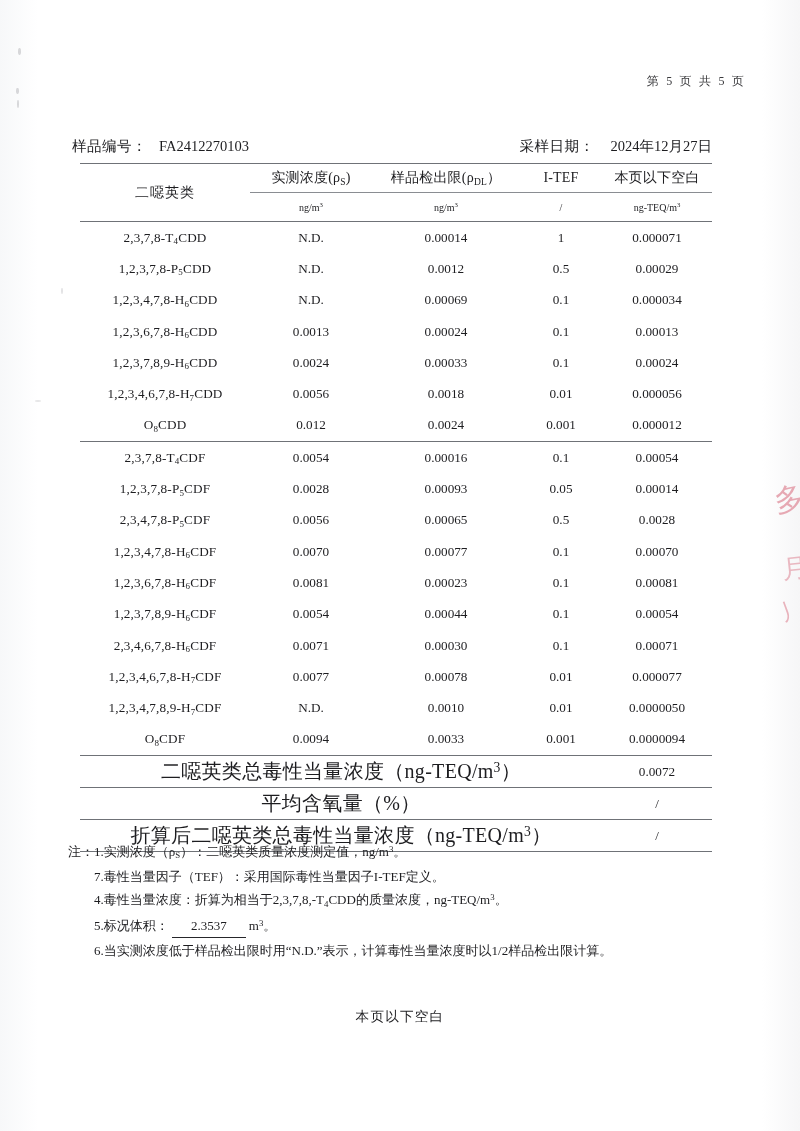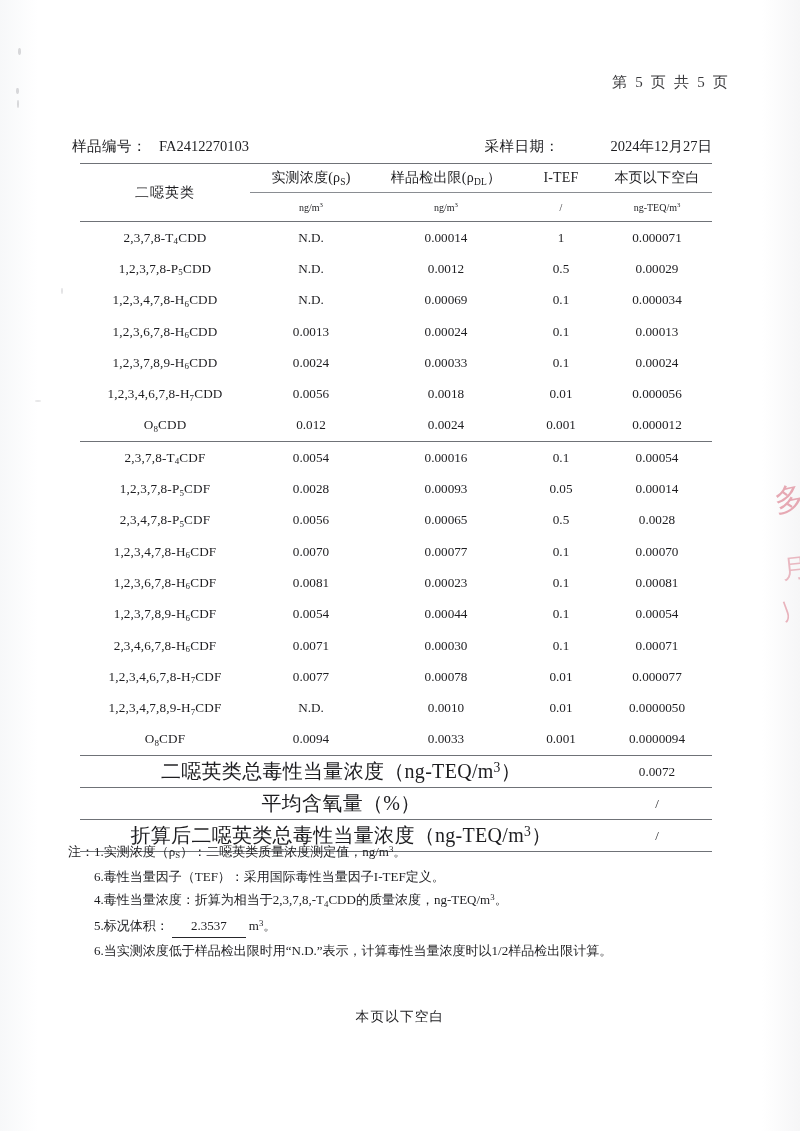--- a/index.html
+++ b/index.html
@@ -32,42 +32,41 @@
     color: #e08e9c;
     font-family: "Liberation Serif", serif;
     opacity: .75;
     line-height: 1;
     user-select: none;
   }
   
   .page-num {
     position: absolute;
     top: 73px;
-    right: 70px;
-    font-size: 15px;
+    right: 54px;
+    font-size: 12px;
     letter-spacing: 2.2px;
     color: #3a3a3d;
   }
   .meta-row {
     position: absolute;
     top: 137px;
     left: 72px;
     width: 640px;
     display: flex;
     align-items: baseline;
     font-size: 14.5px;
     color: #1d1d20;
   }
   .meta-left { white-space: nowrap; }
   .meta-right {
     margin-left: auto;
     white-space: nowrap;
     display: flex;
     align-items: baseline;
-    gap: 35px;
   }
   .meta-label { letter-spacing: .5px; }
   .meta-val { margin-left: 12px; }
   .meta-right .meta-val { margin-left: 16px; }
 
   
   .tbl-wrap {
     position: absolute;
     top: 163px;
     left: 80px;
@@ -353,21 +352,21 @@
           </tr>
         </tbody>
     </table>
   </div>
 
   <div class="notes">
     <div class="note-line note-first">
       <span>注：</span><span>1.实测浓度（ρ<sub>S</sub>）：二噁英类质量浓度测定值，ng/m<sup>3</sup>。</span>
     </div>
     <div class="note-line note-ind">
-      <span>6.毒性当量因子（TEF）：采用国际毒性当量因子I-TEF定义。</span>
+      <span>7.毒性当量因子（TEF）：采用国际毒性当量因子I-TEF定义。</span>
     </div>
     <div class="note-line note-ind">
       <span>4.毒性当量浓度：折算为相当于2,3,7,8,-T<sub>4</sub>CDD的质量浓度，ng-TEQ/m<sup>3</sup>。</span>
     </div>
     <div class="note-line note-ind">
       <span>5.标况体积：</span><span class="uline">2.3537</span><span>m<sup>3</sup>。</span>
     </div>
     <div class="note-line note-ind">
       <span>6.当实测浓度低于样品检出限时用“N.D.”表示，计算毒性当量浓度时以1/2样品检出限计算。</span>
     </div>

